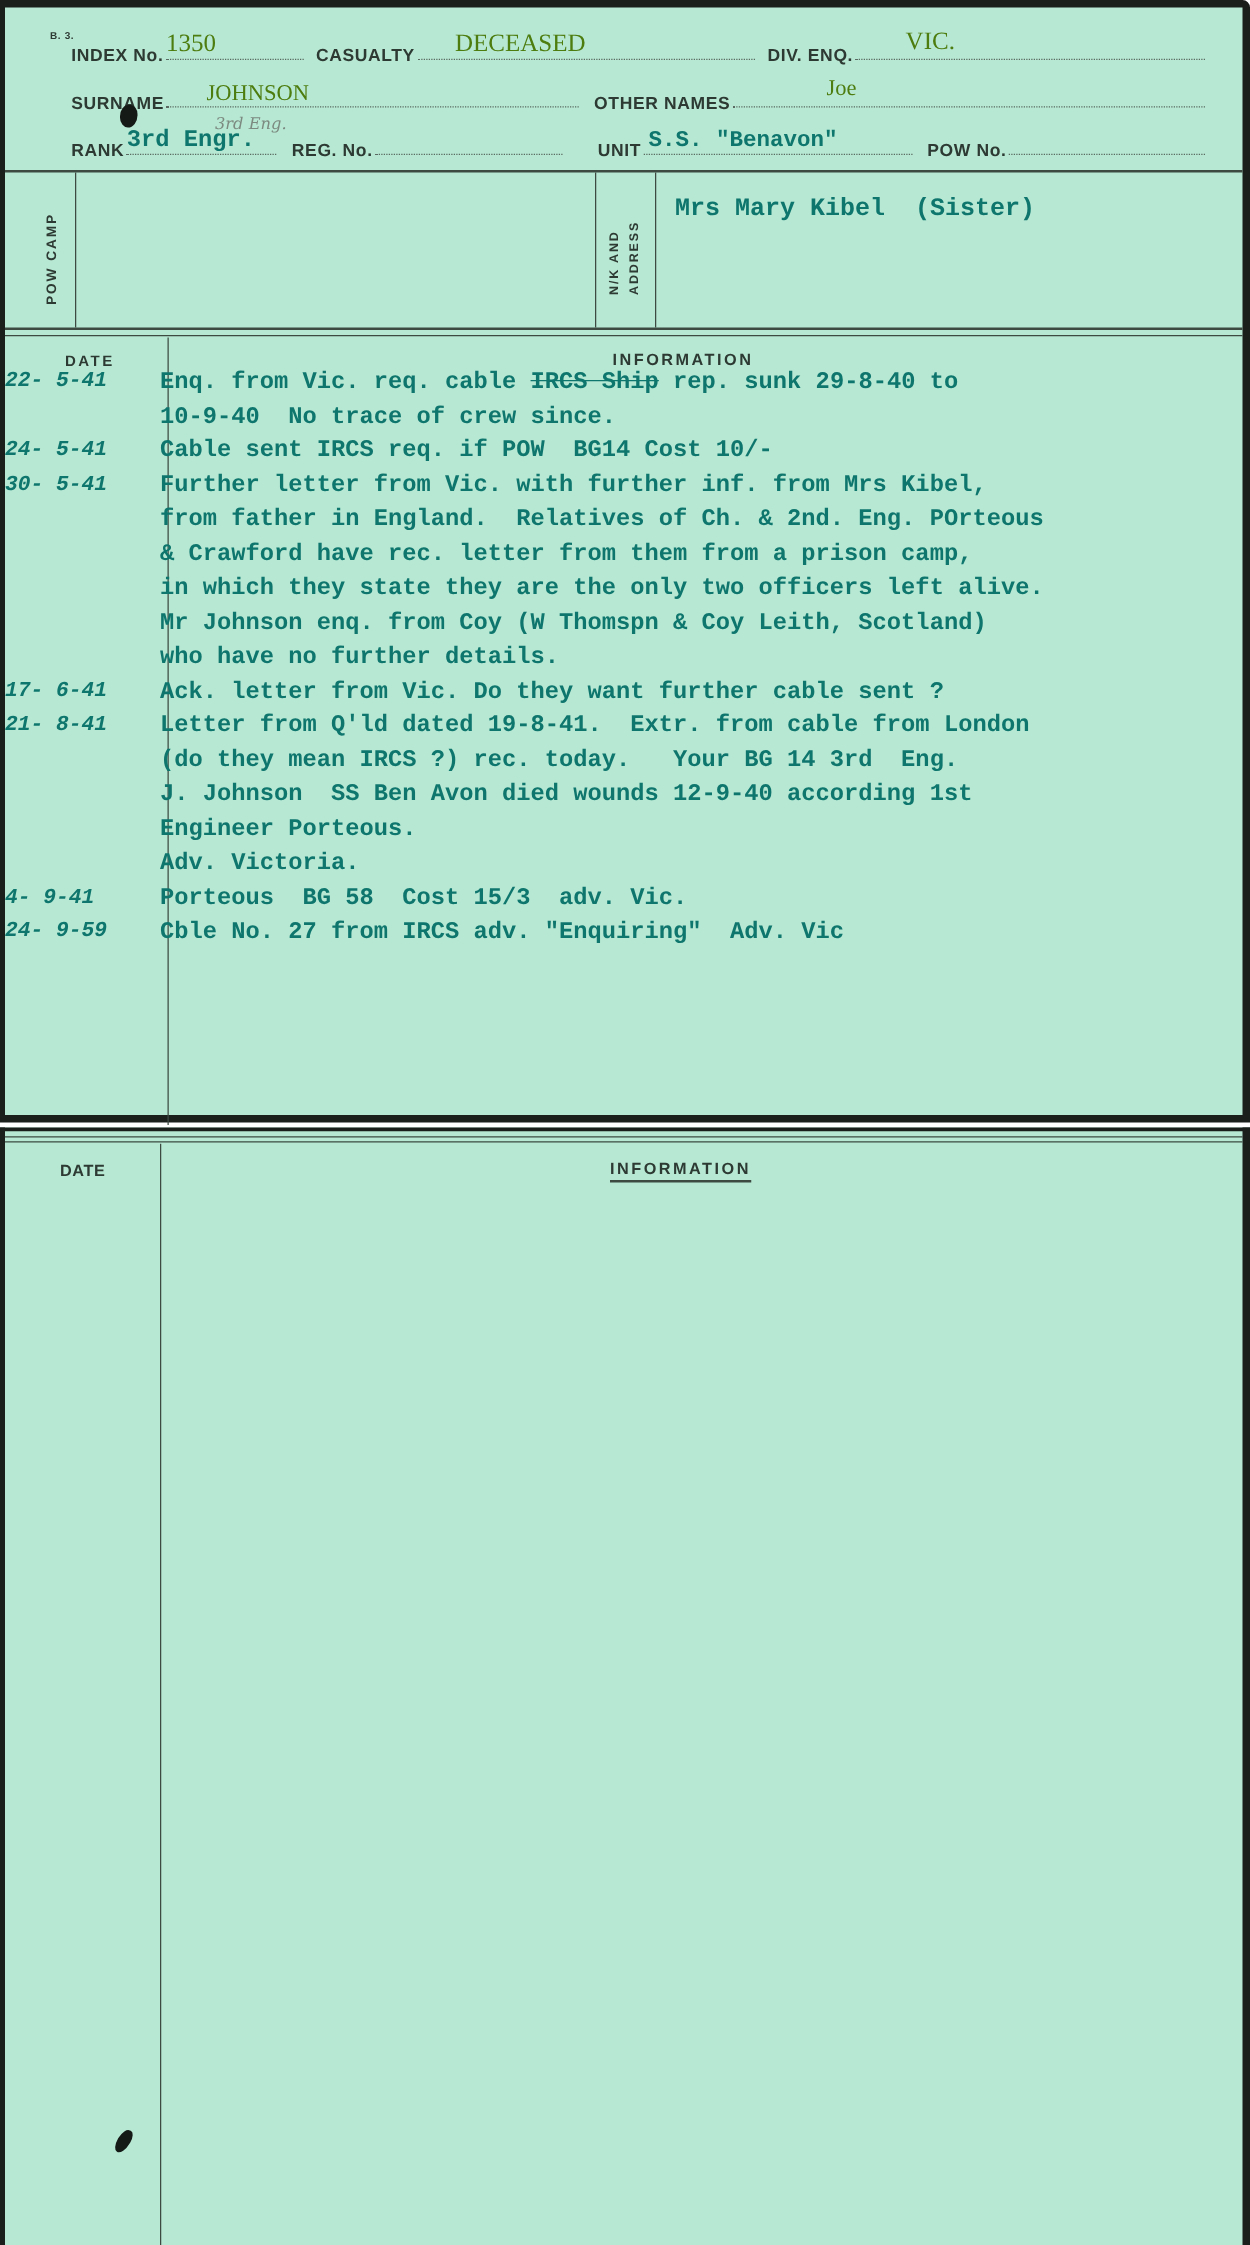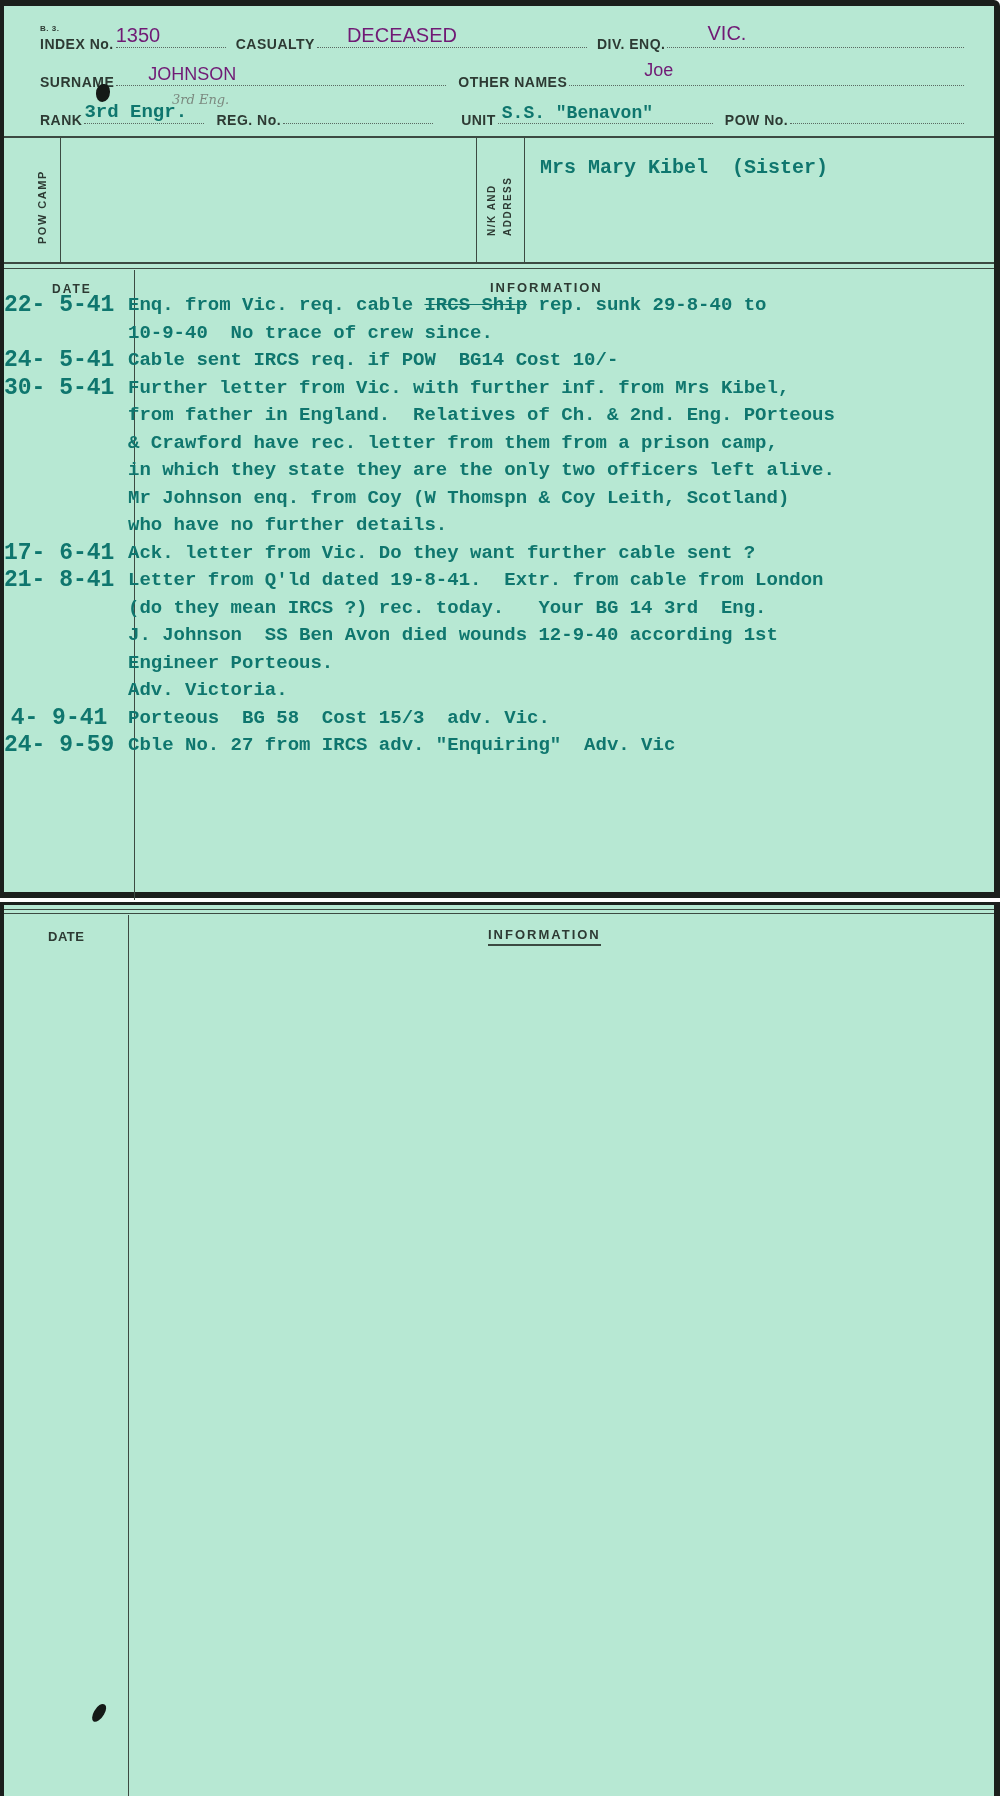--- a/index.html
+++ b/index.html
@@ -25,40 +25,40 @@
     border-radius: 0 6px 0 0;
   }
   .card-back {
     left: 0; top: 902px; width: 1000px; height: 894px;
     border-top: 3px solid #1b1f1c;
     border-right: 6px solid #1b1f1c;
     border-left: 4px solid #1b1f1c;
   }
   .printed { font-family: "Liberation Sans", sans-serif; color: #2d3a33; letter-spacing: 0.5px; }
   .typed { font-family: "Liberation Mono", monospace; color: #0f766e; font-weight: bold; }
-  .light-typed { font-family: Liberation Sans, sans-serif; color: #701a75; }
+  .light-typed { font-family: Liberation Serif, serif; color: #4d7c0f; }
 
   .form-code { position: absolute; left: 36px; top: 18px; font-size: 8px; font-weight: bold; }
   .row { position: absolute; left: 36px; right: 30px; height: 24px; display: flex; align-items: flex-end; font-size: 14px; }
-  .row .lbl { white-space: nowrap; font-weight: bold; font-size: 14px; margin-right: 2px; }
+  .row .lbl { white-space: nowrap; font-weight: bold; font-size: 14px; margin-right: 2px; margin-left: 17px; }
   .row .fill { border-bottom: 1px dotted #5a6a62; position: relative; height: 1px; margin-bottom: 4px; }
   .row .fill span { position: absolute; bottom: 0; left: 8px; white-space: nowrap; }
 
   .hline { position: absolute; left: 0; right: 0; border-top: 2px solid #3c4a42; }
   .vline { position: absolute; border-left: 1px solid #3c4a42; }
 
   .vert-label {
     position: absolute; font-size: 11px; font-weight: bold; letter-spacing: 1.5px;
     transform: rotate(-90deg); transform-origin: left top; white-space: nowrap;
   }
 
   .info-head { position: absolute; font-size: 13px; letter-spacing: 2px; font-weight: bold; }
   .entries { position: absolute; left: 0; top: 286px; width: 990px; }
   .entry { display: flex; }
-  .entry .date { width: 124px; text-align: center; padding-right: 14px; box-sizing: border-box; font-size: 23px; line-height: 27.5px; white-space: nowrap; }
+  .entry .date { width: 124px; text-align: left; padding-right: 14px; box-sizing: border-box; font-size: 17px; line-height: 27.5px; white-space: nowrap; font-style: italic; }
   .entry .lines { flex: 1; }
   .entry .line { font-size: 19px; line-height: 27.5px; white-space: pre; }
   .strike { text-decoration: line-through; }
 
   .stain { position: absolute; background: #151a17; border-radius: 50% 40% 55% 45%; }
   .pencil { position: absolute; font-family: "DejaVu Serif", serif; font-style: italic; color: #7c8a80; font-size: 13px; }
 </style>
 </head>
 <body>
 

